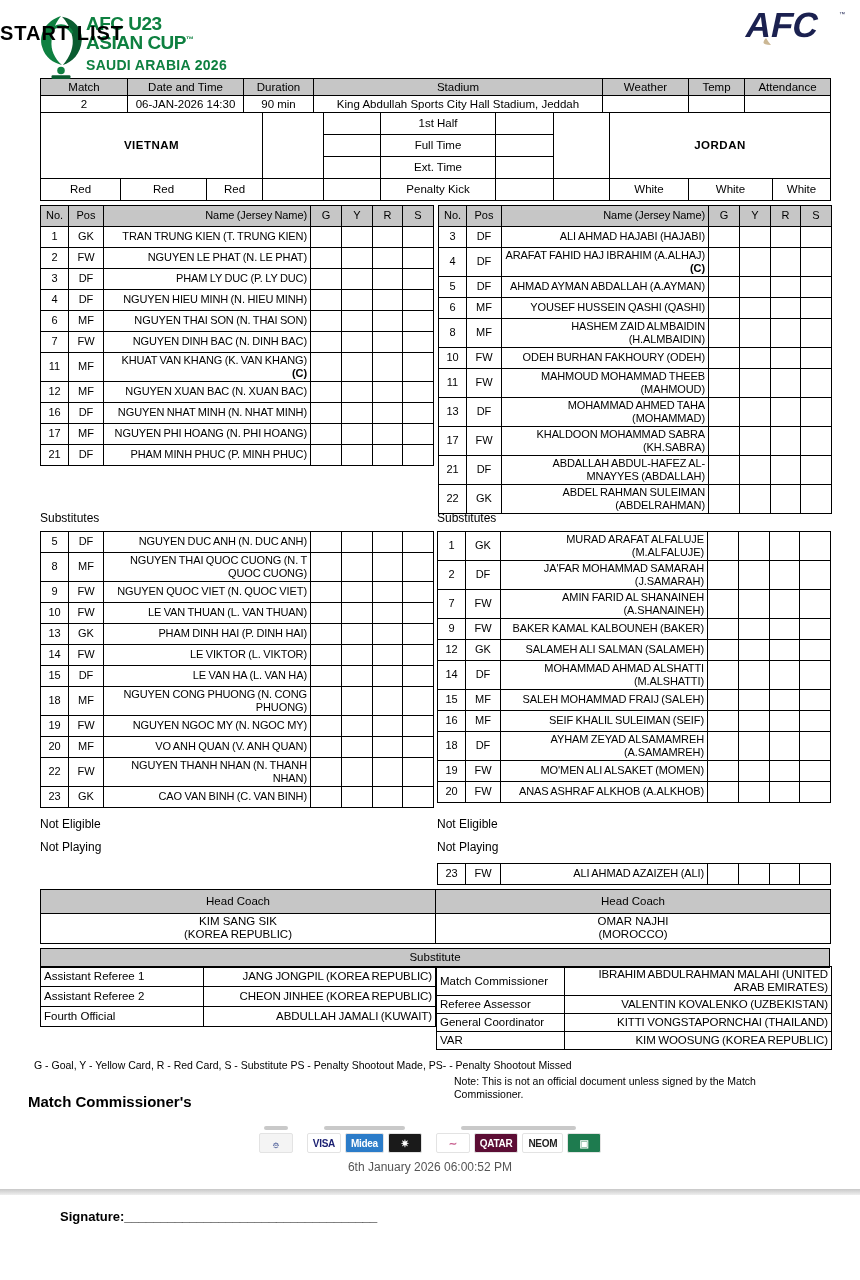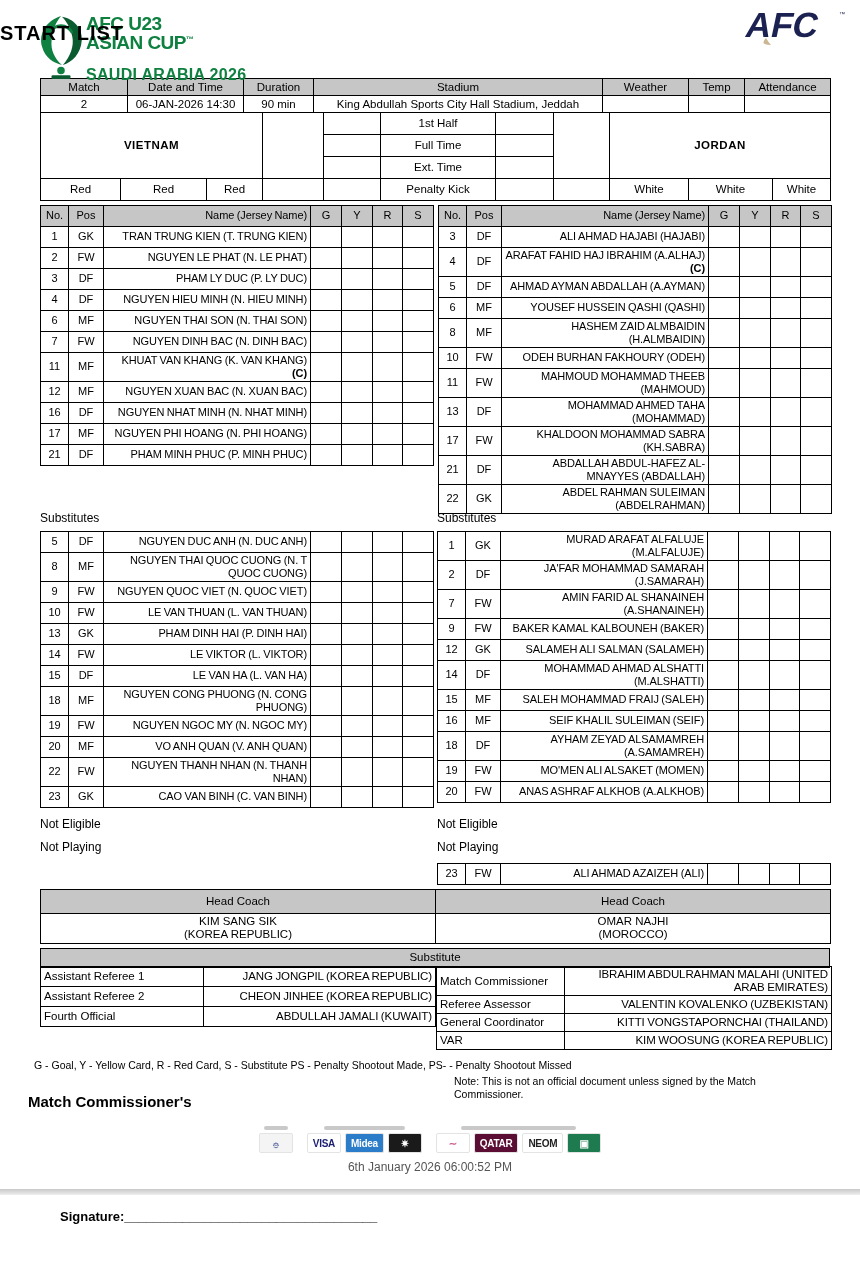--- a/index.html
+++ b/index.html
@@ -5,21 +5,21 @@
   *{box-sizing:border-box}
   body{margin:0;background:#fff}
   .page{width:860px;height:1280px;font-family:"Liberation Sans",sans-serif;color:#000;background:#fff;position:relative;overflow:hidden}
 
   
   .hdrzone{position:relative;height:76px}
   .logo{position:absolute;left:36px;top:14px;display:flex;gap:0;align-items:flex-start}
   .logo-text{color:#0e8040;font-weight:bold;line-height:1.02}
   .logo-l1{font-size:19px;letter-spacing:-0.5px}
   .logo-l2{font-size:19px;letter-spacing:-0.5px}
-  .logo-l3{font-size:16px;letter-spacing:0.3px;margin-top:14px}
+  .logo-l3{font-size:14px;letter-spacing:0.3px;margin-top:5px}
   .title{position:absolute;left:0;right:0;top:22px;text-align:left;font-size:20px;font-weight:bold;letter-spacing:1px}
   .afc{position:absolute;right:14px;top:4px}
 
   
   table{border-collapse:collapse;table-layout:fixed}
   .grid td{border:1.5px solid #000;font-size:11px;padding:1px 3px;vertical-align:middle;overflow:hidden}
   .gray{background:#c6c6c6}
   .c{text-align:center}
   .minfo{margin:2px 0 0 40px;width:790px}
   .minfo td{height:17px;text-align:center;font-size:11.5px}

